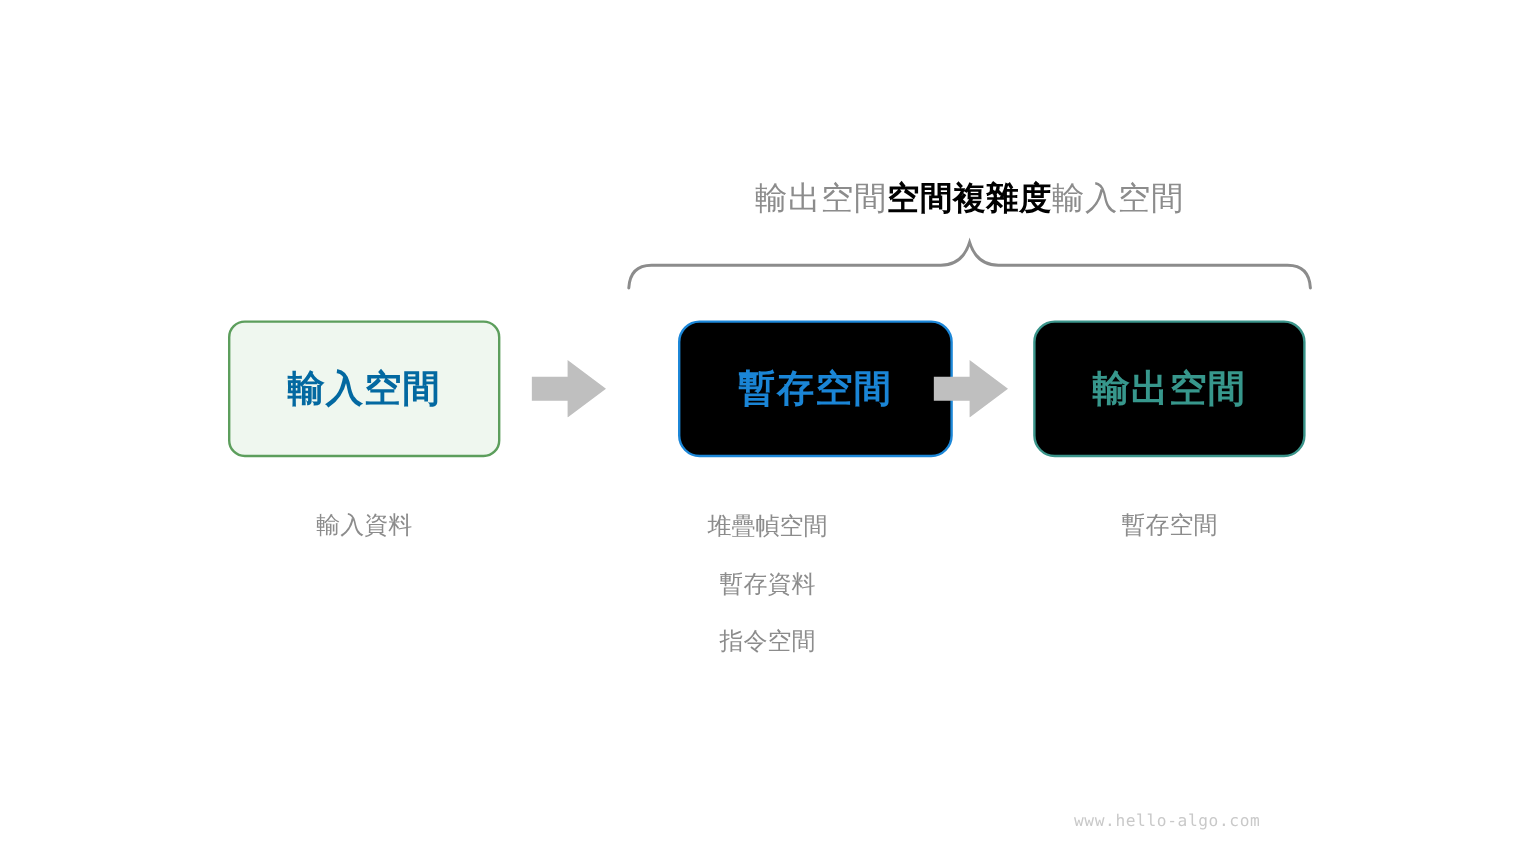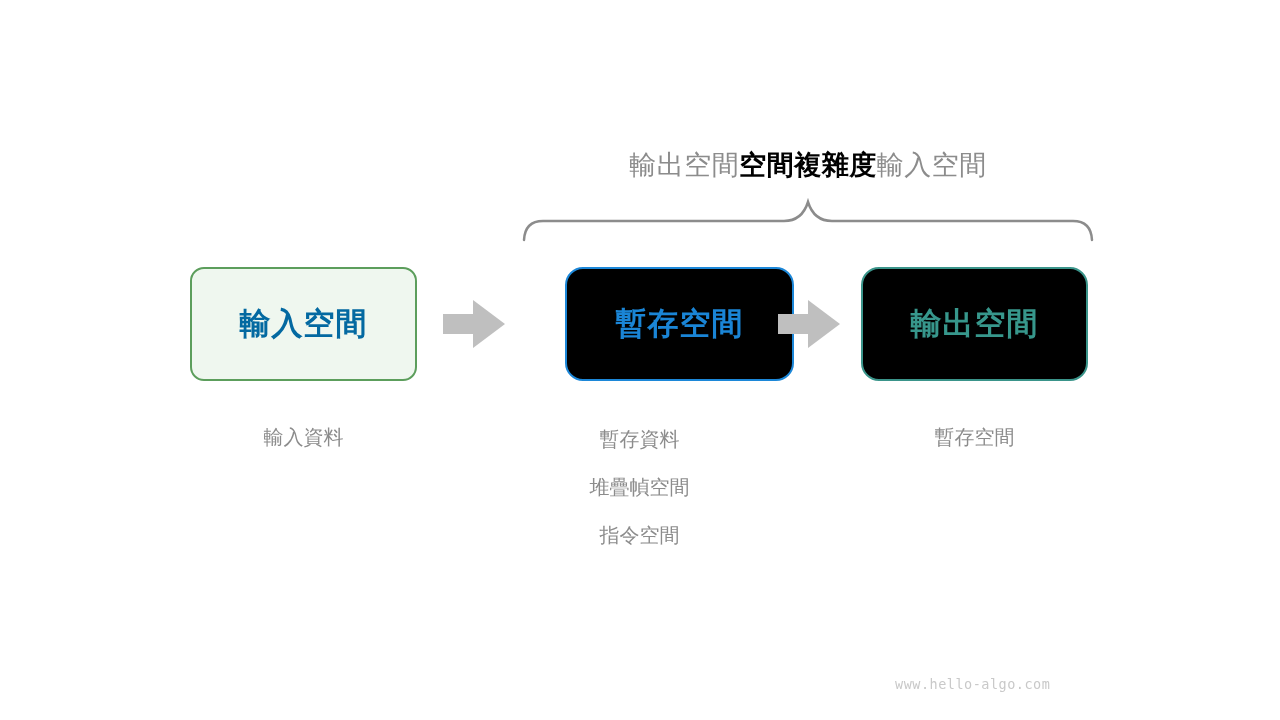--- a/index.html
+++ b/index.html
@@ -113,22 +113,22 @@
     <polygon points="0,14 30,14 30,0 62,24 30,48 30,34 0,34" style="fill: rgb(191, 191, 191);"></polygon>
   </svg>
 
   <div class="space-box box-output" style="border-color: rgb(58, 148, 138); color: rgb(55, 151, 140); background-color: #000000;">
     <span>輸出空間</span>
   </div>
 
   <div class="annotation annotation-input">輸入資料</div>
 
   <div class="annotation annotation-temp">
+    <div class="temp-line">堆疊幀空間</div>
     <div class="temp-line">暫存資料</div>
-    <div class="temp-line">堆疊幀空間</div>
     <div class="temp-line">指令空間</div>
   </div>
 
   <div class="annotation annotation-output">暫存空間</div>
 
   <div class="watermark" style="color: rgb(201, 201, 201);">www.hello-algo.com</div>
 
 </div>
 
 </body></html>

